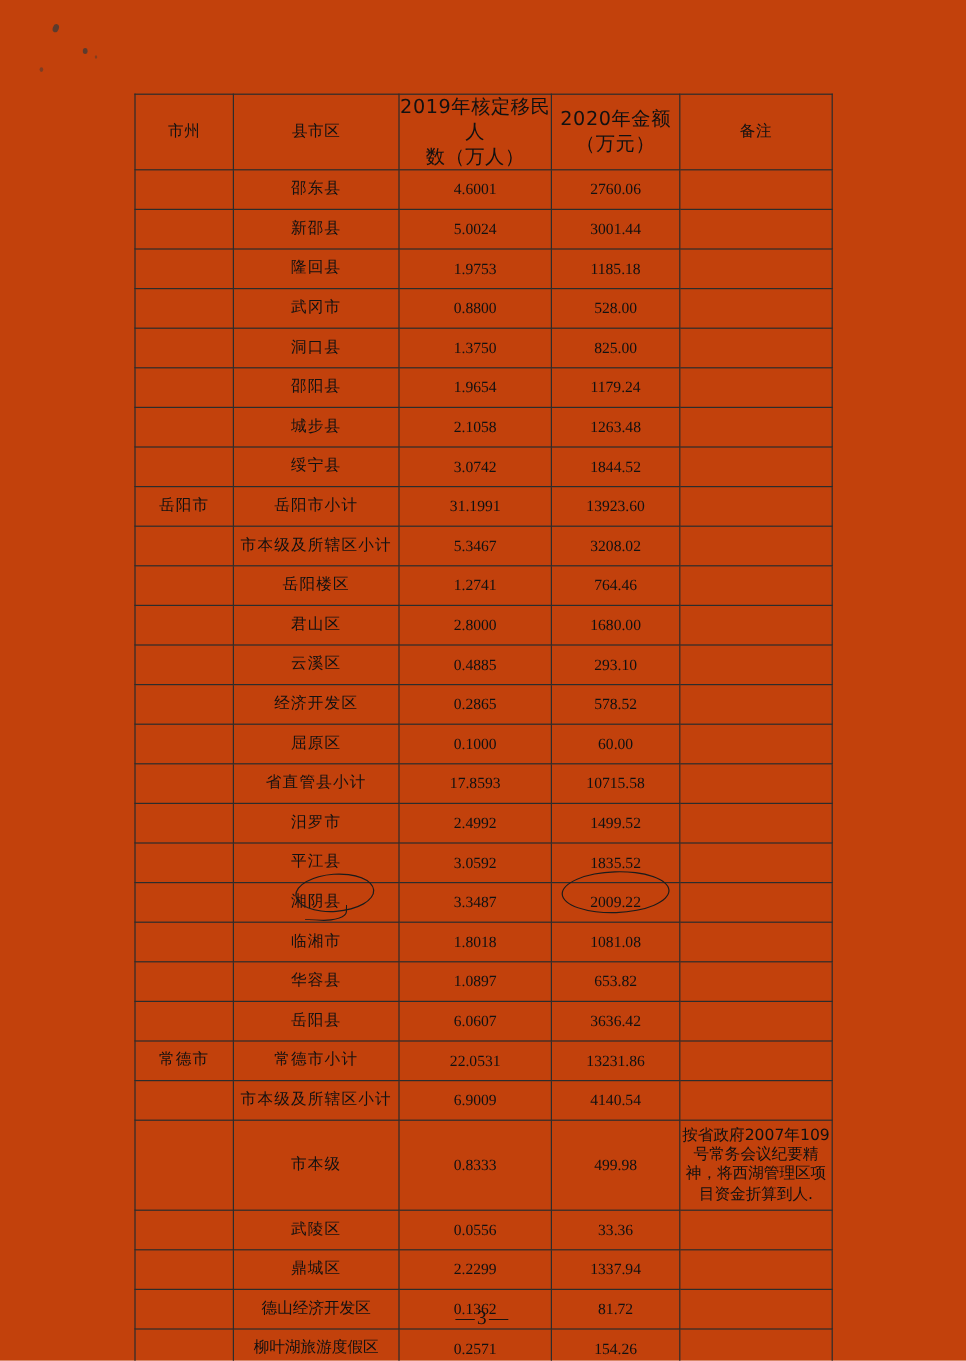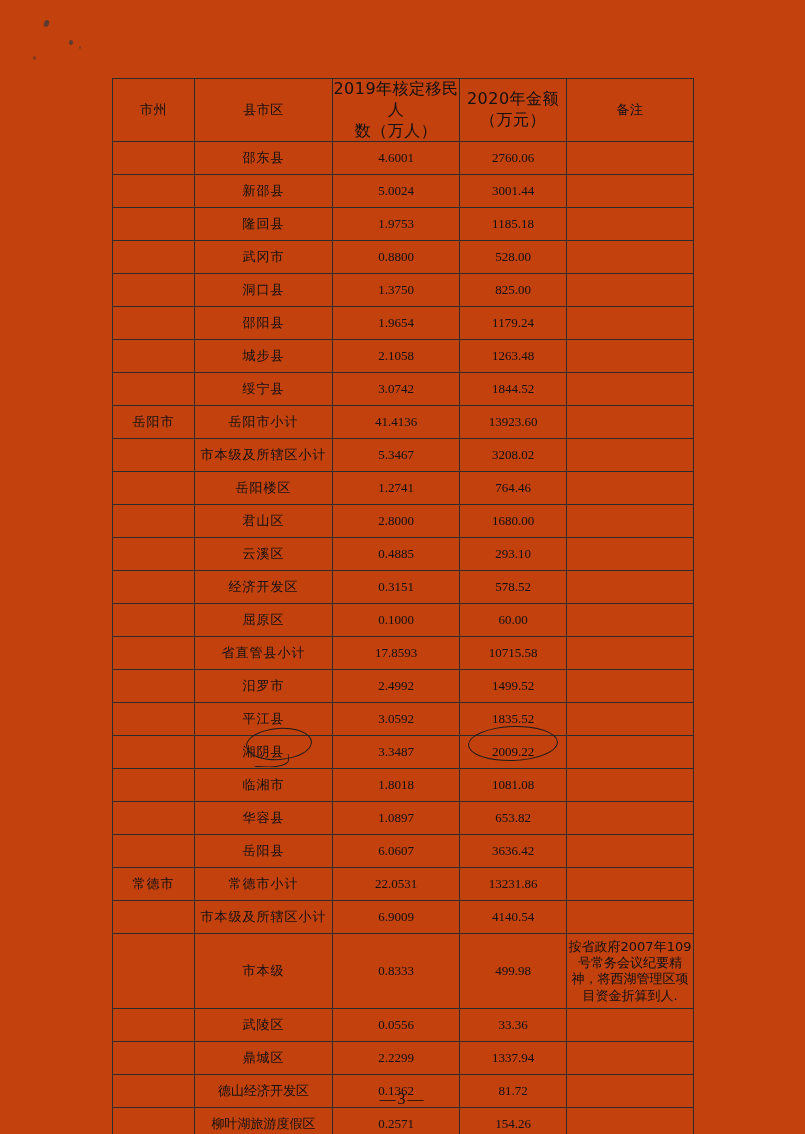--- a/index.html
+++ b/index.html
@@ -217,21 +217,21 @@
         <tr>
           <td class="name-cell bold"></td>
           <td class="name-cell">绥宁县</td>
           <td class="num">3.0742</td>
           <td class="num">1844.52</td>
           <td class="note"></td>
         </tr>
         <tr>
           <td class="name-cell bold">岳阳市</td>
           <td class="name-cell bold">岳阳市小计</td>
-          <td class="num bold">41.4136</td>
+          <td class="num bold">31.1991</td>
           <td class="num bold">13923.60</td>
           <td class="note"></td>
         </tr>
         <tr>
           <td class="name-cell bold"></td>
           <td class="name-cell bold">市本级及所辖区小计</td>
           <td class="num bold">5.3467</td>
           <td class="num bold">3208.02</td>
           <td class="note"></td>
         </tr>
@@ -252,21 +252,21 @@
         <tr>
           <td class="name-cell bold"></td>
           <td class="name-cell">云溪区</td>
           <td class="num">0.4885</td>
           <td class="num">293.10</td>
           <td class="note"></td>
         </tr>
         <tr>
           <td class="name-cell bold"></td>
           <td class="name-cell">经济开发区</td>
-          <td class="num">0.3151</td>
+          <td class="num">0.2865</td>
           <td class="num">578.52</td>
           <td class="note"></td>
         </tr>
         <tr>
           <td class="name-cell bold"></td>
           <td class="name-cell">屈原区</td>
           <td class="num">0.1000</td>
           <td class="num">60.00</td>
           <td class="note"></td>
         </tr>

